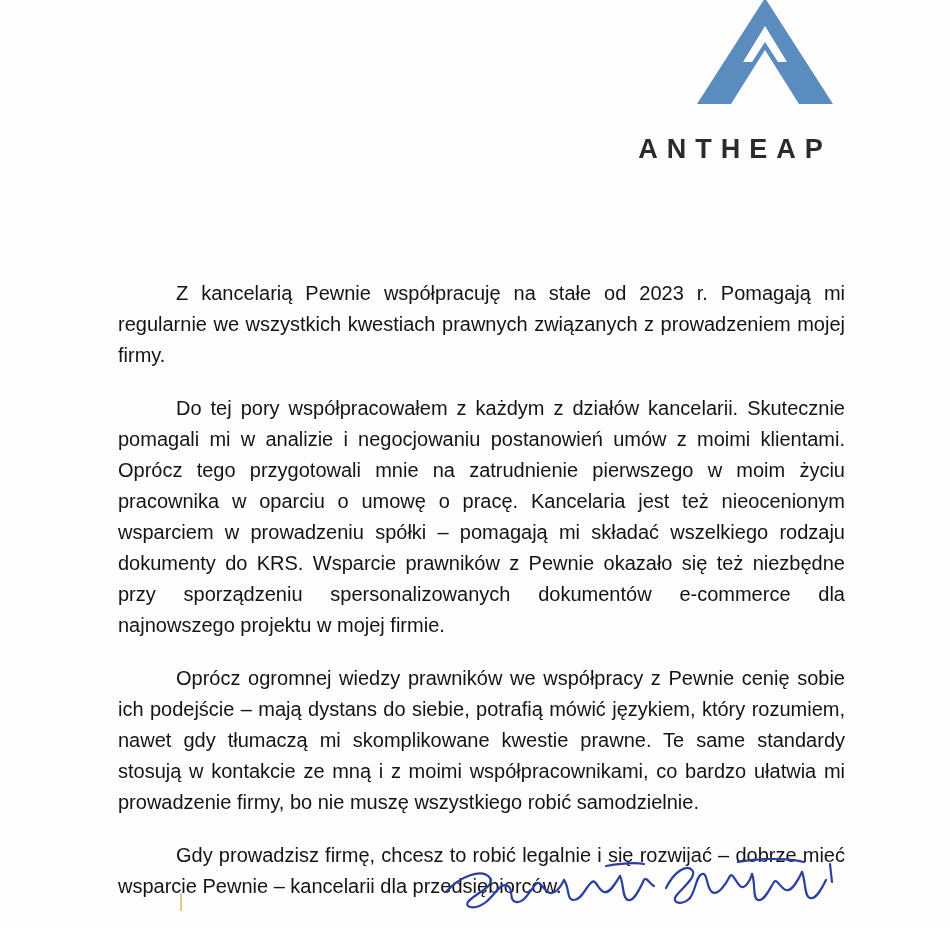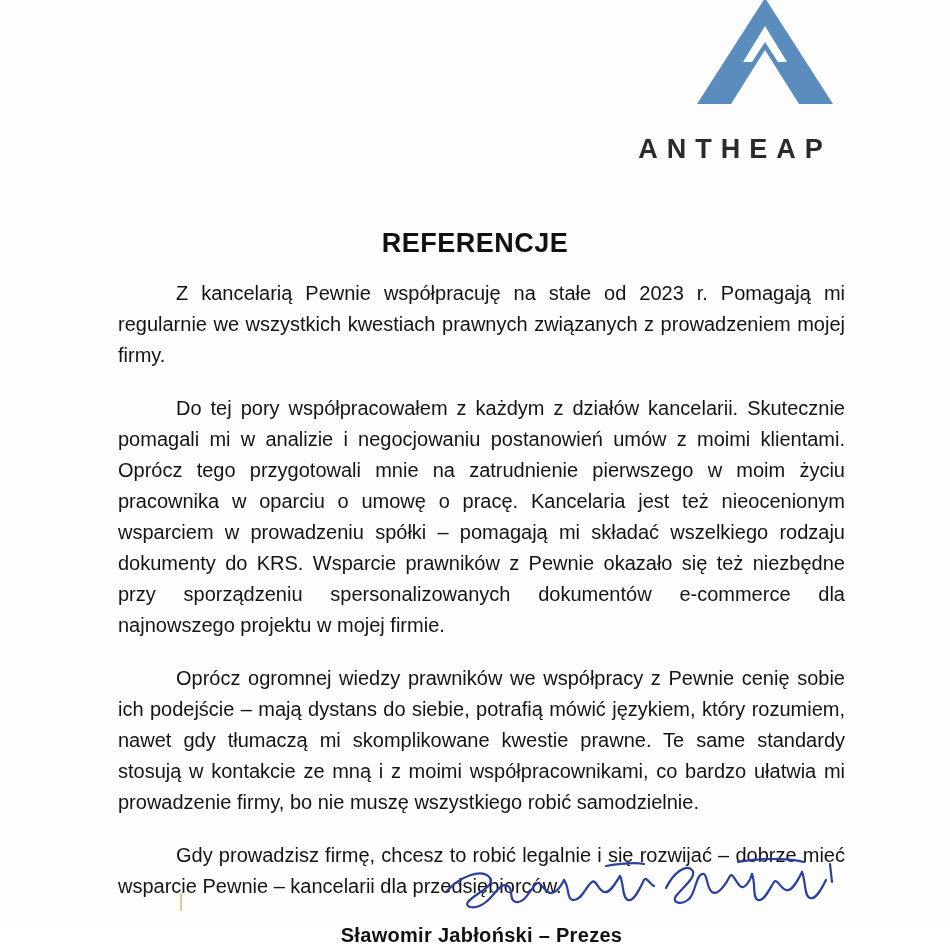--- a/index.html
+++ b/index.html
@@ -144,21 +144,20 @@
   <div class="letterhead">
     <div class="logo-wrap">
       <svg width="140" height="110" viewBox="0 0 140 110" xmlns="http://www.w3.org/2000/svg">
         <path d="M70 2 L138 108 L104 108 L70 54 L36 108 L2 108 Z" fill="#5b8cbe"></path>
         <path d="M70 30 L92 66 L83 66 L70 46 L57 66 L48 66 Z" fill="#ffffff"></path>
       </svg>
     </div>
     <div class="brand-name">ANTHEAP</div>
   </div>
 
-  <div class="doc-title">REFERENCJE</div>
 
   <div class="content">
     <p class="para">Z kancelarią Pewnie współpracuję na stałe od 2023 r. Pomagają mi regularnie we wszystkich kwestiach prawnych związanych z prowadzeniem mojej firmy.</p>
     <p class="para">Do tej pory współpracowałem z każdym z działów kancelarii. Skutecznie pomagali mi w analizie i negocjowaniu postanowień umów z moimi klientami. Oprócz tego przygotowali mnie na zatrudnienie pierwszego w moim życiu pracownika w oparciu o umowę o pracę. Kancelaria jest też nieocenionym wsparciem w prowadzeniu spółki – pomagają mi składać wszelkiego rodzaju dokumenty do KRS. Wsparcie prawników z Pewnie okazało się też niezbędne przy sporządzeniu spersonalizowanych dokumentów e-commerce dla najnowszego projektu w mojej firmie.</p>
     <p class="para">Oprócz ogromnej wiedzy prawników we współpracy z Pewnie cenię sobie ich podejście – mają dystans do siebie, potrafią mówić językiem, który rozumiem, nawet gdy tłumaczą mi skomplikowane kwestie prawne. Te same standardy stosują w kontakcie ze mną i z moimi współpracownikami, co bardzo ułatwia mi prowadzenie firmy, bo nie muszę wszystkiego robić samodzielnie.</p>
     <p class="para">Gdy prowadzisz firmę, chcesz to robić legalnie i się rozwijać – dobrze mieć wsparcie Pewnie – kancelarii dla przedsiębiorców.</p>
   </div>
 
   <div class="margin-tick"></div>
 
@@ -172,16 +171,15 @@
           <path d="M168 8 C180 6, 196 4, 206 6"></path>
           <path d="M228 30 C236 14, 248 6, 254 12 C260 18, 244 30, 238 38 C233 45, 244 48, 252 40"></path>
           <path d="M252 40 C258 32, 258 18, 264 16 C270 14, 268 30, 274 34 C280 38, 288 26, 292 18 C294 14, 298 24, 302 28 C306 32, 312 24, 314 16"></path>
           <path d="M314 16 C318 26, 314 40, 320 42 C326 44, 332 30, 336 24 C339 20, 342 30, 348 32 C354 34, 360 22, 364 14"></path>
           <path d="M364 14 C368 24, 366 38, 372 40 C378 42, 384 30, 388 22"></path>
           <path d="M300 4 C320 0, 350 0, 366 4"></path>
           <path d="M392 6 L394 24"></path>
         </g>
       </svg>
     </div>
-    <div class="sign-name">Sławomir Jabłoński – Prezes</div>
   </div>
 
 </div>
 
 </body></html>

